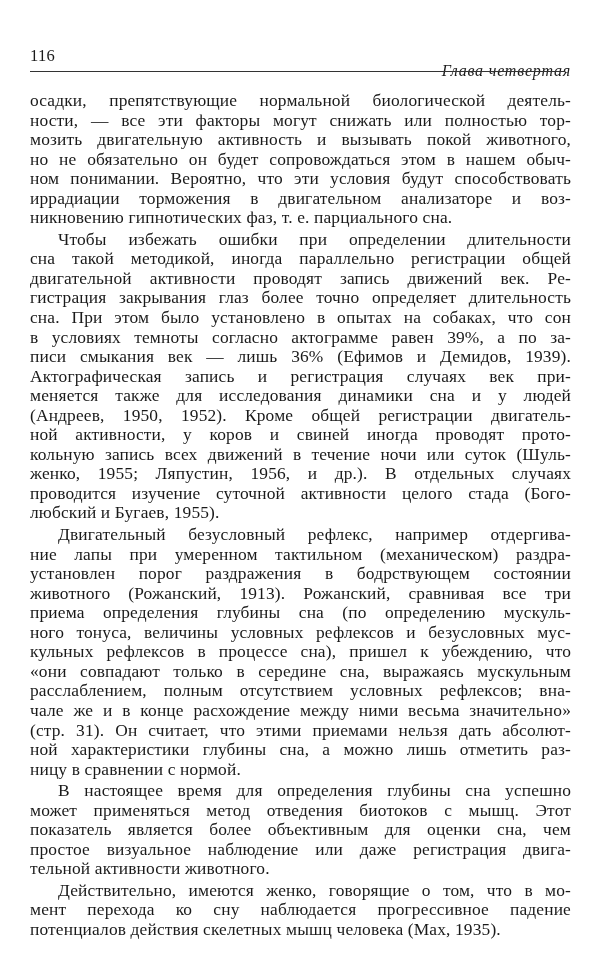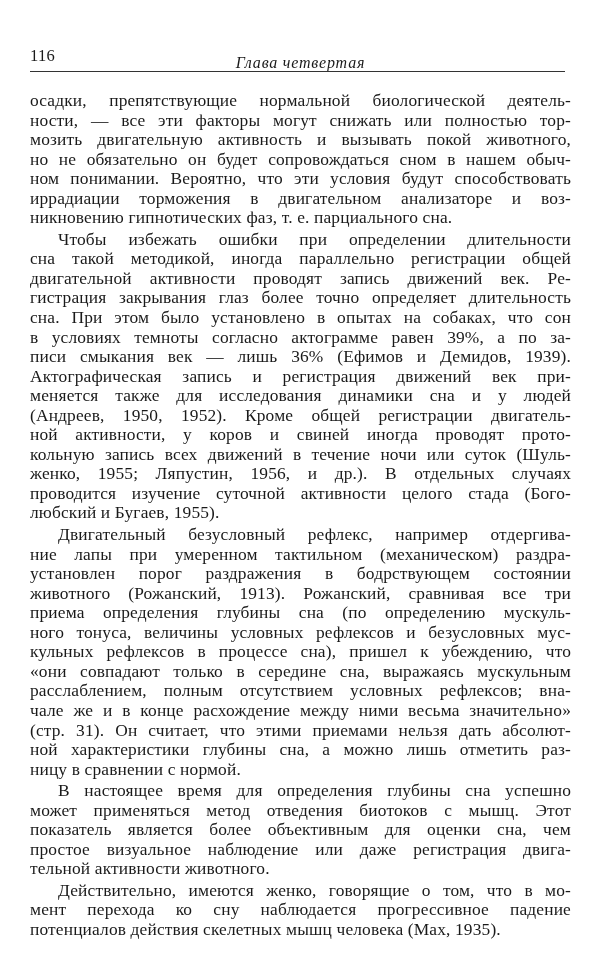--- a/index.html
+++ b/index.html
@@ -1,21 +1,21 @@
 <!DOCTYPE html>
 <html><head>
 <meta charset="utf-8">
 <style>
   html, body { margin: 0; padding: 0; background: #ffffff; }
   body { width: 600px; height: 967px; position: relative; overflow: hidden; }
   .page { position: absolute; left: 30px; top: 0; width: 541px; color: #1a1a1a;
           font-family: "Liberation Serif", "DejaVu Serif", serif; }
   .running-head { position: absolute; top: 46px; left: 0; width: 541px; height: 20px; }
   .page-number { position: absolute; left: 0; top: 0; font-size: 16.5px; letter-spacing: 0.3px; }
-  .chapter-title { position: absolute; left: 0; width: 541px; top: 8px; text-align: center;
+  .chapter-title { position: absolute; left: 0; width: 541px; top: 16px; text-align: right;
                    font-style: italic; font-size: 16px; letter-spacing: 0.8px; }
   .head-rule { position: absolute; top: 71px; left: 0; width: 535px; height: 0;
                border-top: 1.2px solid #333; }
   .body-text { position: absolute; top: 91px; left: 0; width: 541px; }
   .line { display: block; height: 19.55px; line-height: 19.55px; font-size: 17.4px;
           white-space: nowrap; text-align: justify; text-align-last: justify;
           letter-spacing: 0.15px; }
   .line.last { text-align-last: left; }
   .line.indent { padding-left: 28px; }
   .para-gap { height: 2px; }
@@ -28,35 +28,35 @@
     <span class="page-number">116</span>
     <span class="chapter-title">Глава четвертая</span>
   </div>
   <div class="head-rule"></div>
 
   <div class="body-text" id="body-text">
       <div class="paragraph">
         <span class="line">осадки, препятствующие нормальной биологической деятель-</span>
         <span class="line">ности, — все эти факторы могут снижать или полностью тор-</span>
         <span class="line">мозить двигательную активность и вызывать покой животного,</span>
-        <span class="line">но не обязательно он будет сопровождаться сном в нашем обыч-</span>
+        <span class="line">но не обязательно он будет сопровождаться этом в нашем обыч-</span>
         <span class="line">ном понимании. Вероятно, что эти условия будут способствовать</span>
         <span class="line">иррадиации торможения в двигательном анализаторе и воз-</span>
         <span class="line last">никновению гипнотических фаз, т. е. парциального сна.</span>
       </div>
       <div class="para-gap"></div>
       <div class="paragraph">
         <span class="line indent">Чтобы избежать ошибки при определении длительности</span>
         <span class="line">сна такой методикой, иногда параллельно регистрации общей</span>
         <span class="line">двигательной активности проводят запись движений век. Ре-</span>
         <span class="line">гистрация закрывания глаз более точно определяет длительность</span>
         <span class="line">сна. При этом было установлено в опытах на собаках, что сон</span>
         <span class="line">в условиях темноты согласно актограмме равен 39%, а по за-</span>
         <span class="line">писи смыкания век — лишь 36% (Ефимов и Демидов, 1939).</span>
-        <span class="line">Актографическая запись и регистрация движений век при-</span>
+        <span class="line">Актографическая запись и регистрация случаях век при-</span>
         <span class="line">меняется также для исследования динамики сна и у людей</span>
         <span class="line">(Андреев, 1950, 1952). Кроме общей регистрации двигатель-</span>
         <span class="line">ной активности, у коров и свиней иногда проводят прото-</span>
         <span class="line">кольную запись всех движений в течение ночи или суток (Шуль-</span>
         <span class="line">женко, 1955; Ляпустин, 1956, и др.). В отдельных случаях</span>
         <span class="line">проводится изучение суточной активности целого стада (Бого-</span>
         <span class="line last">любский и Бугаев, 1955).</span>
       </div>
       <div class="para-gap"></div>
       <div class="paragraph">

